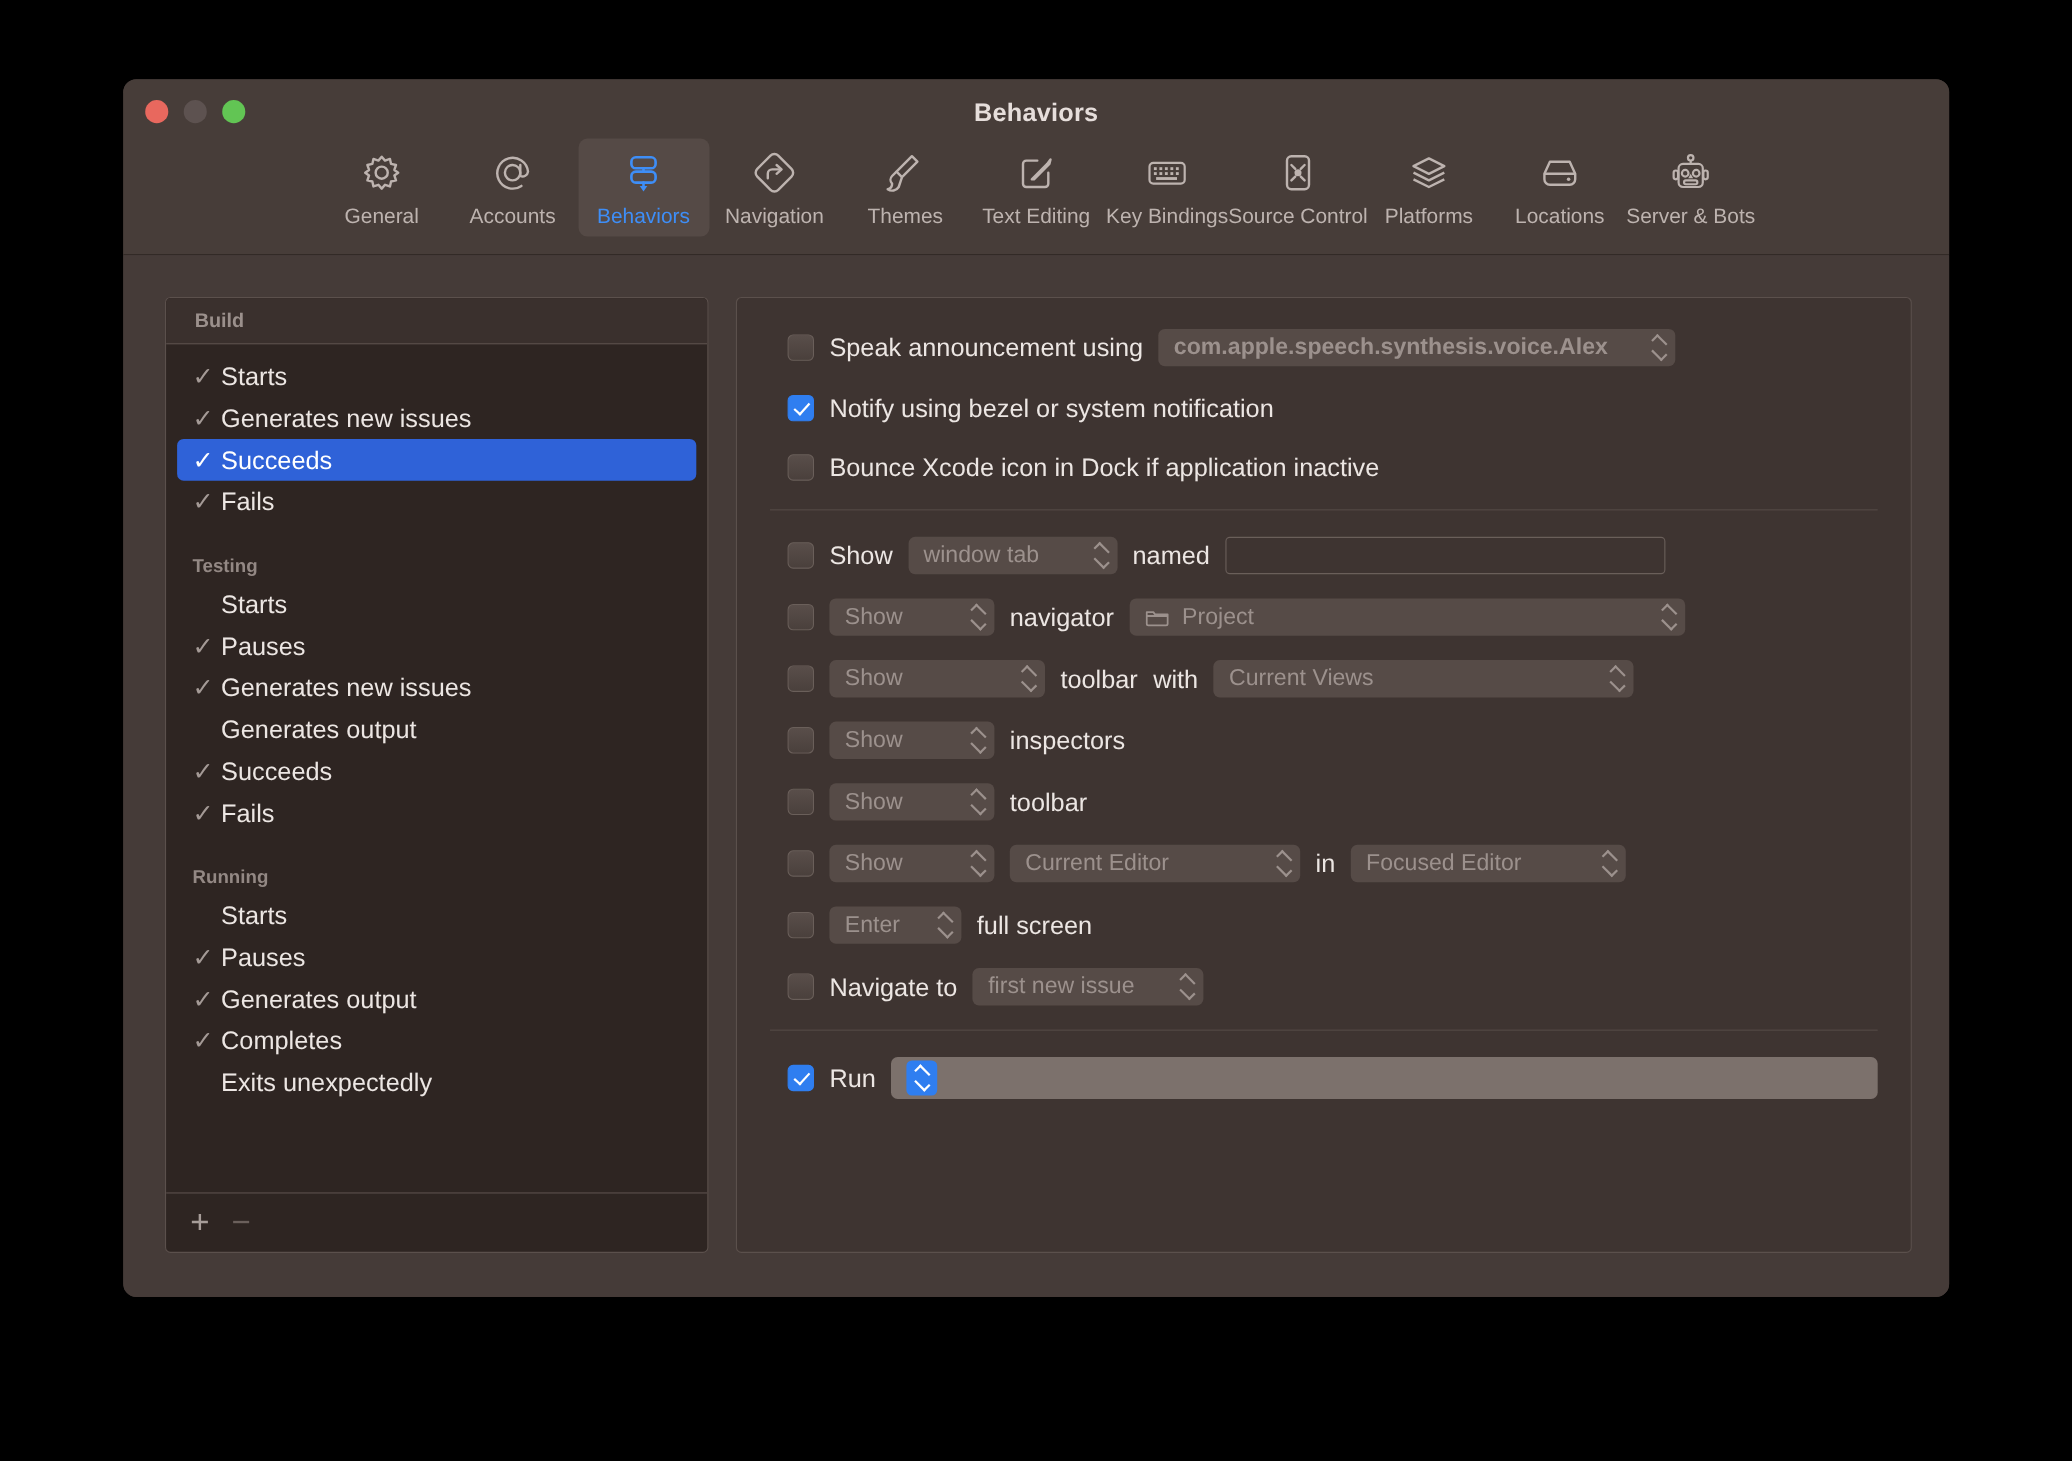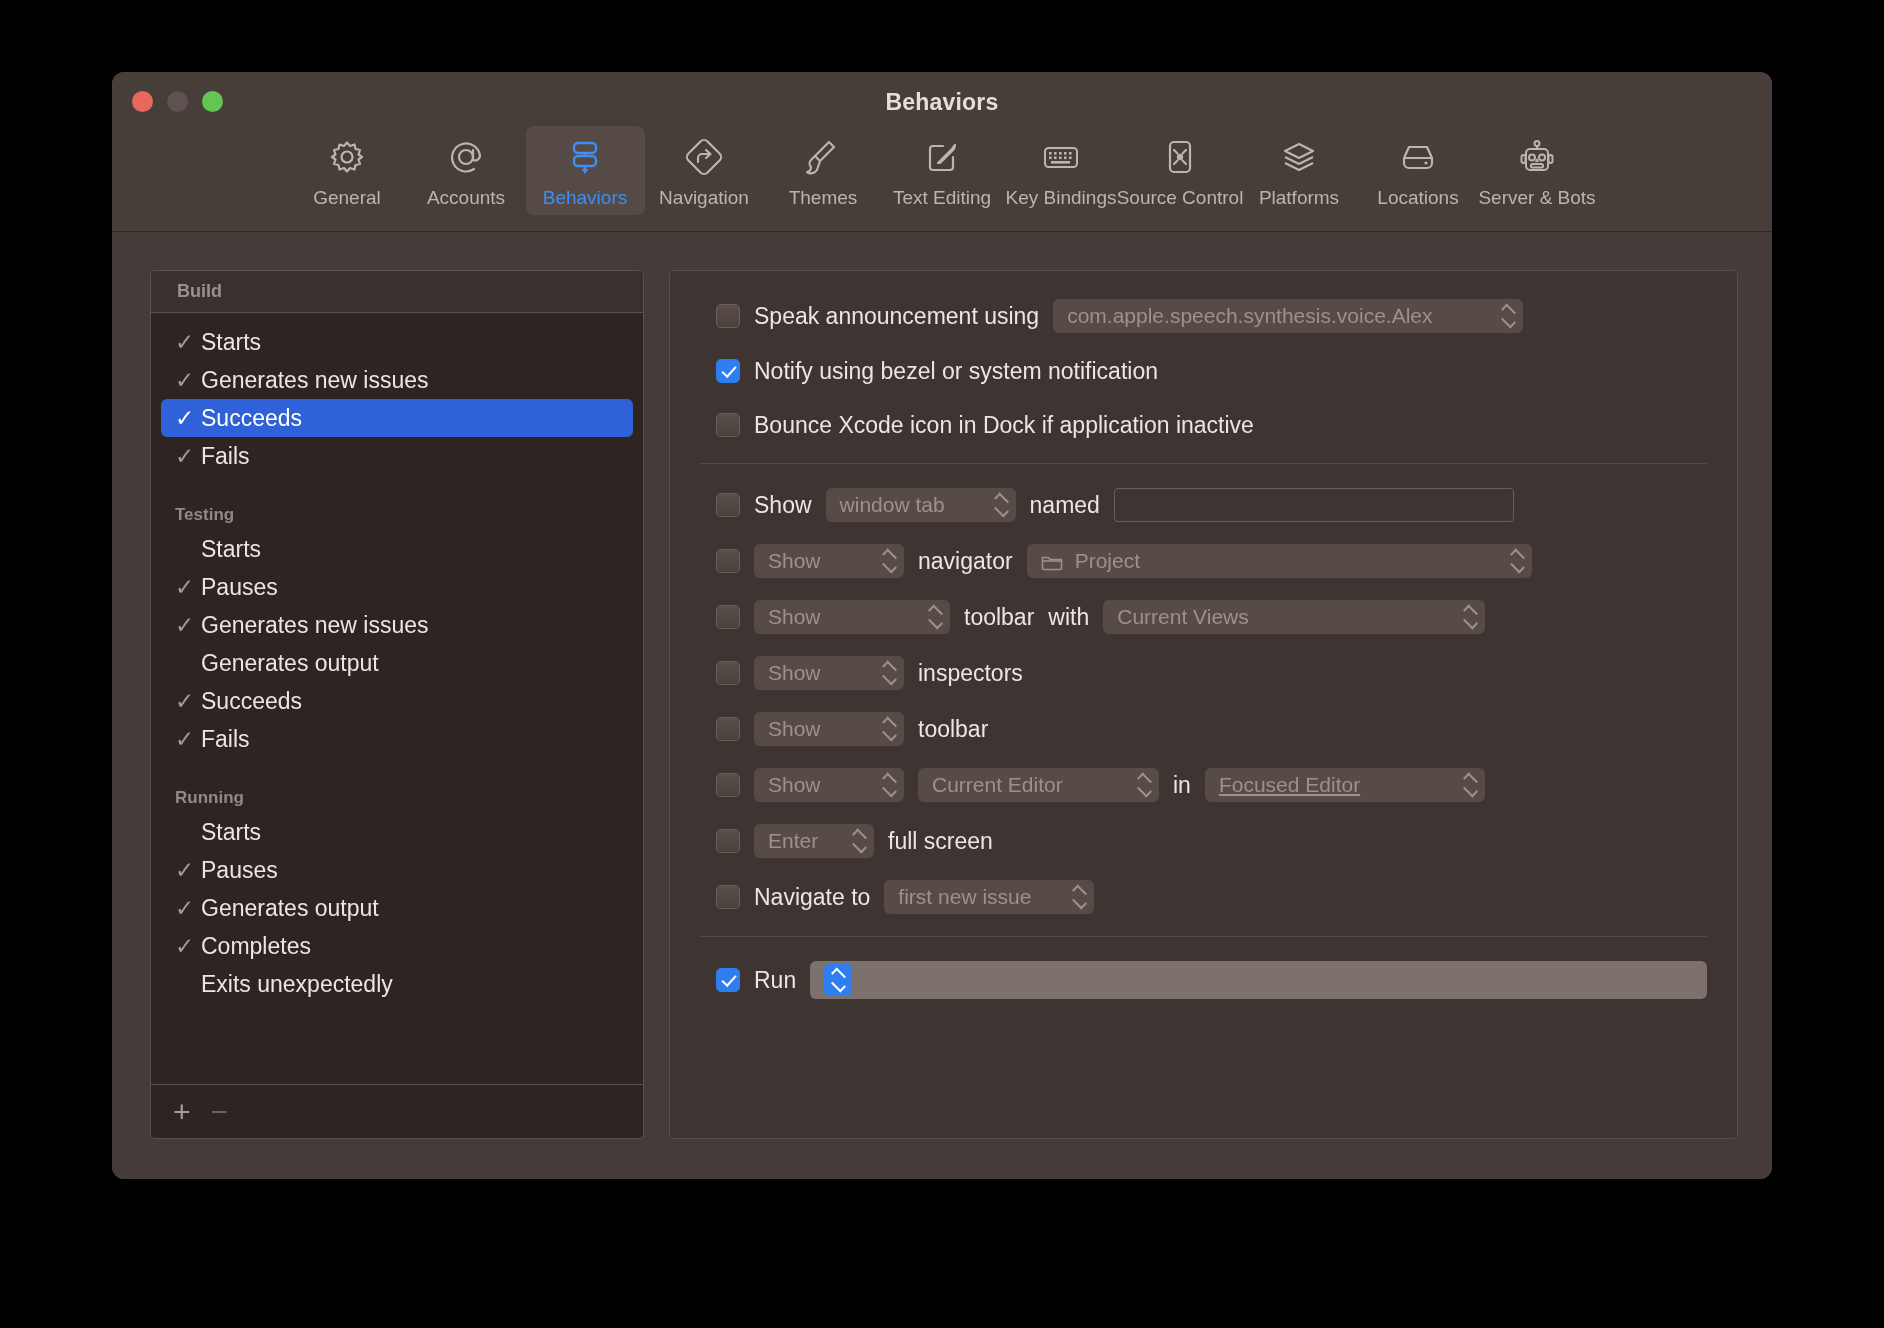--- a/index.html
+++ b/index.html
@@ -230,28 +230,28 @@
     content: "";
     position: absolute;
     left: 1px;
     width: 11px; height: 6px;
     border-left: 2px solid #9c918d;
     border-top: 2px solid #9c918d;
   }
   .chev::before { top: 2px; transform: skewX(0) rotate(45deg); }
   .chev::after  { bottom: 2px; transform: rotate(225deg); }
 
-  .pop.w-voice { width: 470px; }
+  .pop.w-voice { width: 470px; font-weight: bold; }
   .pop.w-wtab  { width: 190px; gap: 35px; }
   .pop.w-show  { width: 150px; }
   .pop.w-showw { width: 196px; }
   .pop.w-proj  { width: 505px; }
   .pop.w-views { width: 382px; }
-  .pop.w-ceditor { width: 241px; }
-  .pop.w-feditor { width: 280px; text-decoration: underline; }
+  .pop.w-ceditor { width: 264px; }
+  .pop.w-feditor { width: 250px; }
   .pop.w-enter { width: 120px; }
   .pop.w-issue { width: 210px; }
 
   .folder-icon {
     width: 22px; height: 18px;
     flex: 0 0 22px;
     position: relative;
     margin-right: 2px;
   }
 

